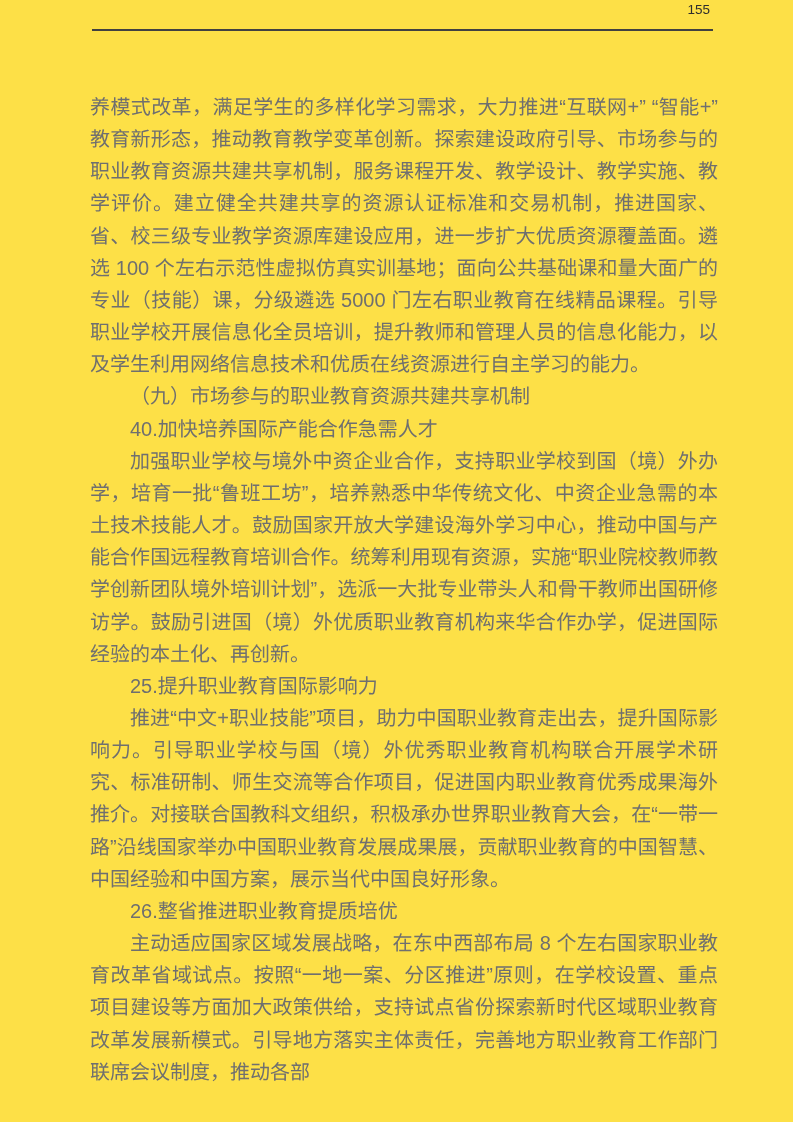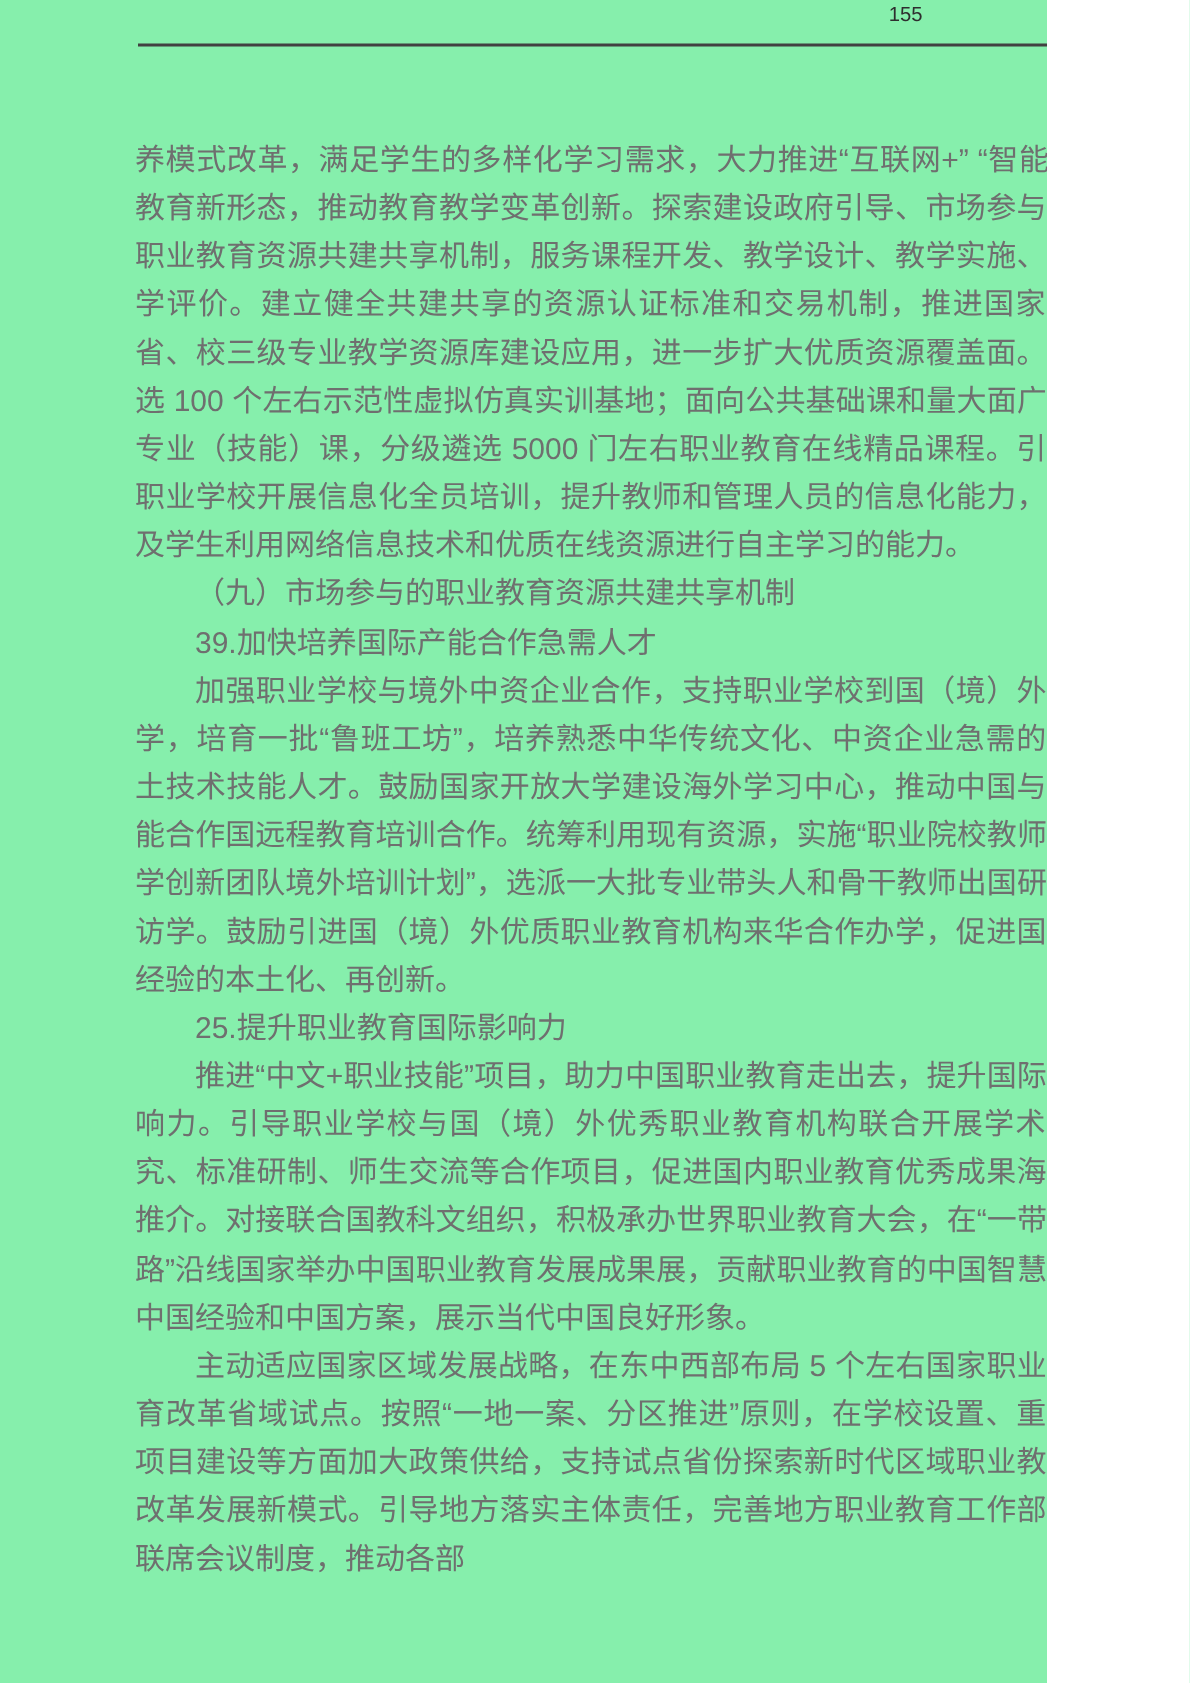--- a/index.html
+++ b/index.html
@@ -2,23 +2,23 @@
 <html lang="zh-CN"><head>
 <meta charset="utf-8">
 <style>
   html, body {
     margin: 0;
     padding: 0;
     background: #ffffff;
   }
   .page {
     position: relative;
-    width: 698px;
+    width: 793px;
     height: 1122px;
-    background: #86efac;
+    background: #fde047;
     overflow: hidden;
     font-family: "Liberation Sans", "DejaVu Sans", sans-serif;
   }
   .page-number {
     position: absolute;
     top: 1px;
     right: 83px;
     font-size: 13.5px;
     line-height: 18px;
     color: #2e2e2e;
@@ -57,20 +57,21 @@
 
 <div class="page">
 
   <div class="page-number">155</div>
 
   <div class="header-rule"></div>
 
   <div class="body-text">
     <p class="para no-indent">养模式改革，满足学生的多样化学习需求，大力推进“互联网+” “智能+”教育新形态，推动教育教学变革创新。探索建设政府引导、市场参与的职业教育资源共建共享机制，服务课程开发、教学设计、教学实施、教学评价。建立健全共建共享的资源认证标准和交易机制，推进国家、省、校三级专业教学资源库建设应用，进一步扩大优质资源覆盖面。遴选 100 个左右示范性虚拟仿真实训基地；面向公共基础课和量大面广的专业（技能）课，分级遴选 5000 门左右职业教育在线精品课程。引导职业学校开展信息化全员培训，提升教师和管理人员的信息化能力，以及学生利用网络信息技术和优质在线资源进行自主学习的能力。</p>
     <p class="para">（九）市场参与的职业教育资源共建共享机制</p>
-    <p class="para">39.加快培养国际产能合作急需人才</p>
+    <p class="para">40.加快培养国际产能合作急需人才</p>
     <p class="para">加强职业学校与境外中资企业合作，支持职业学校到国（境）外办学，培育一批“鲁班工坊”，培养熟悉中华传统文化、中资企业急需的本土技术技能人才。鼓励国家开放大学建设海外学习中心，推动中国与产能合作国远程教育培训合作。统筹利用现有资源，实施“职业院校教师教学创新团队境外培训计划”，选派一大批专业带头人和骨干教师出国研修访学。鼓励引进国（境）外优质职业教育机构来华合作办学，促进国际经验的本土化、再创新。</p>
     <p class="para">25.提升职业教育国际影响力</p>
     <p class="para">推进“中文+职业技能”项目，助力中国职业教育走出去，提升国际影响力。引导职业学校与国（境）外优秀职业教育机构联合开展学术研究、标准研制、师生交流等合作项目，促进国内职业教育优秀成果海外推介。对接联合国教科文组织，积极承办世界职业教育大会，在“一带一路”沿线国家举办中国职业教育发展成果展，贡献职业教育的中国智慧、中国经验和中国方案，展示当代中国良好形象。</p>
-    <p class="para">主动适应国家区域发展战略，在东中西部布局 5 个左右国家职业教育改革省域试点。按照“一地一案、分区推进”原则，在学校设置、重点项目建设等方面加大政策供给，支持试点省份探索新时代区域职业教育改革发展新模式。引导地方落实主体责任，完善地方职业教育工作部门联席会议制度，推动各部</p>
+    <p class="para">26.整省推进职业教育提质培优</p>
+    <p class="para">主动适应国家区域发展战略，在东中西部布局 8 个左右国家职业教育改革省域试点。按照“一地一案、分区推进”原则，在学校设置、重点项目建设等方面加大政策供给，支持试点省份探索新时代区域职业教育改革发展新模式。引导地方落实主体责任，完善地方职业教育工作部门联席会议制度，推动各部</p>
   </div>
 
 </div>
 
 </body></html>

